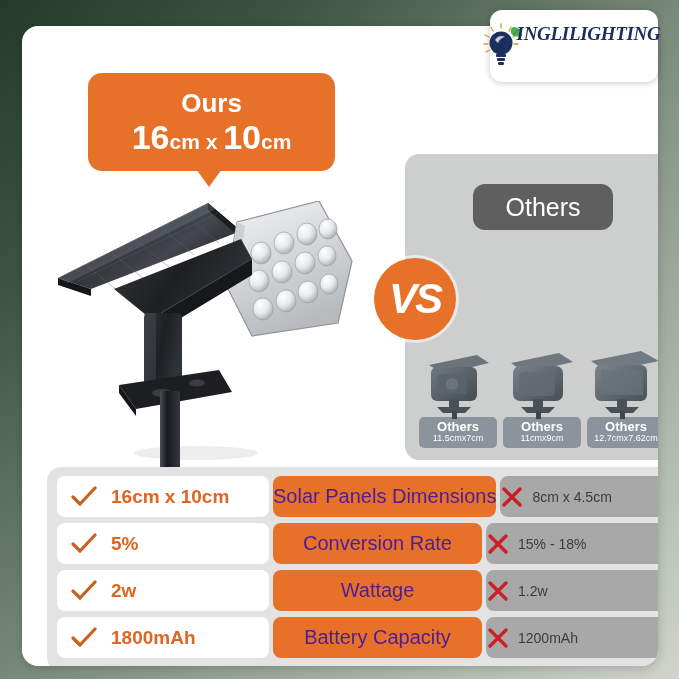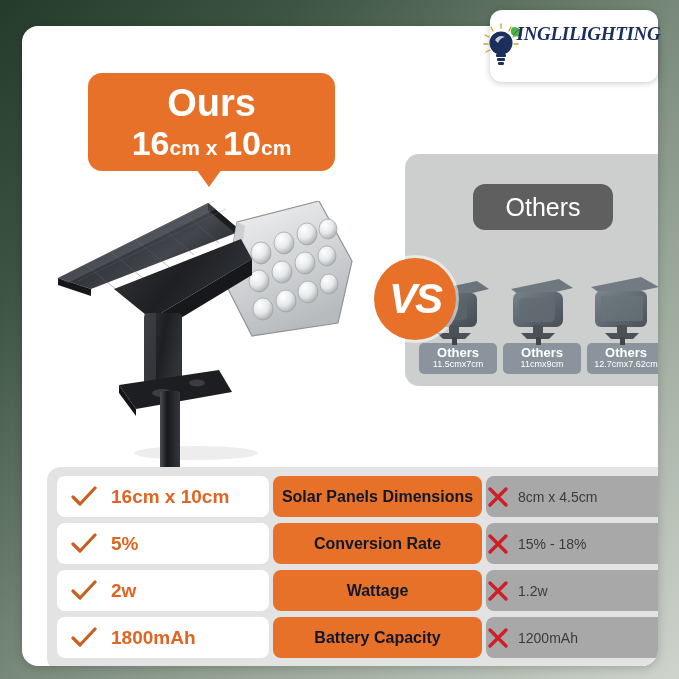--- a/index.html
+++ b/index.html
@@ -78,21 +78,21 @@
     position: absolute;
     bottom: -16px;
     left: 108px;
     width: 0; height: 0;
     border-left: 13px solid transparent;
     border-right: 13px solid transparent;
     border-top: 18px solid #e8712a;
   }
   #ours-title {
     color: #ffffff;
-    font-size: 38px;
+    font-size: 26px;
     font-weight: bold;
     line-height: 1;
     margin-bottom: 4px;
   }
   #ours-dims {
     color: #ffffff;
     font-weight: bold;
     line-height: 1;
     white-space: nowrap;
   }
@@ -109,21 +109,21 @@
     z-index: 10;
   }
   #ours-product svg { width: 100%; height: 100%; display: block; }
 
   
   #others-panel {
     position: absolute;
     left: 383px;
     top: 128px;
     width: 269px;
-    height: 232px;
+    height: 306px;
     background: #cdcfce;
     border-radius: 14px;
     z-index: 5;
   }
   #others-title-pill {
     position: absolute;
     left: 68px;
     top: 30px;
     width: 140px;
     height: 46px;
@@ -231,23 +231,23 @@
   }
   .cmp-center {
     flex: 1 1 auto;
     background: #e8712a;
     border-radius: 8px;
     display: flex;
     align-items: center;
     justify-content: center;
   }
   .cmp-center span {
-    color: #0f172a;
-    font-size: 16px;
-    font-weight: bold;
+    color: #4c1d95;
+    font-size: 20px;
+    font-weight: normal;
     white-space: nowrap;
   }
   .cmp-other {
     flex: 0 0 181px;
     background: #a8a8a8;
     border-radius: 8px;
     display: flex;
     align-items: center;
     padding-left: 1px;
     gap: 9px;

